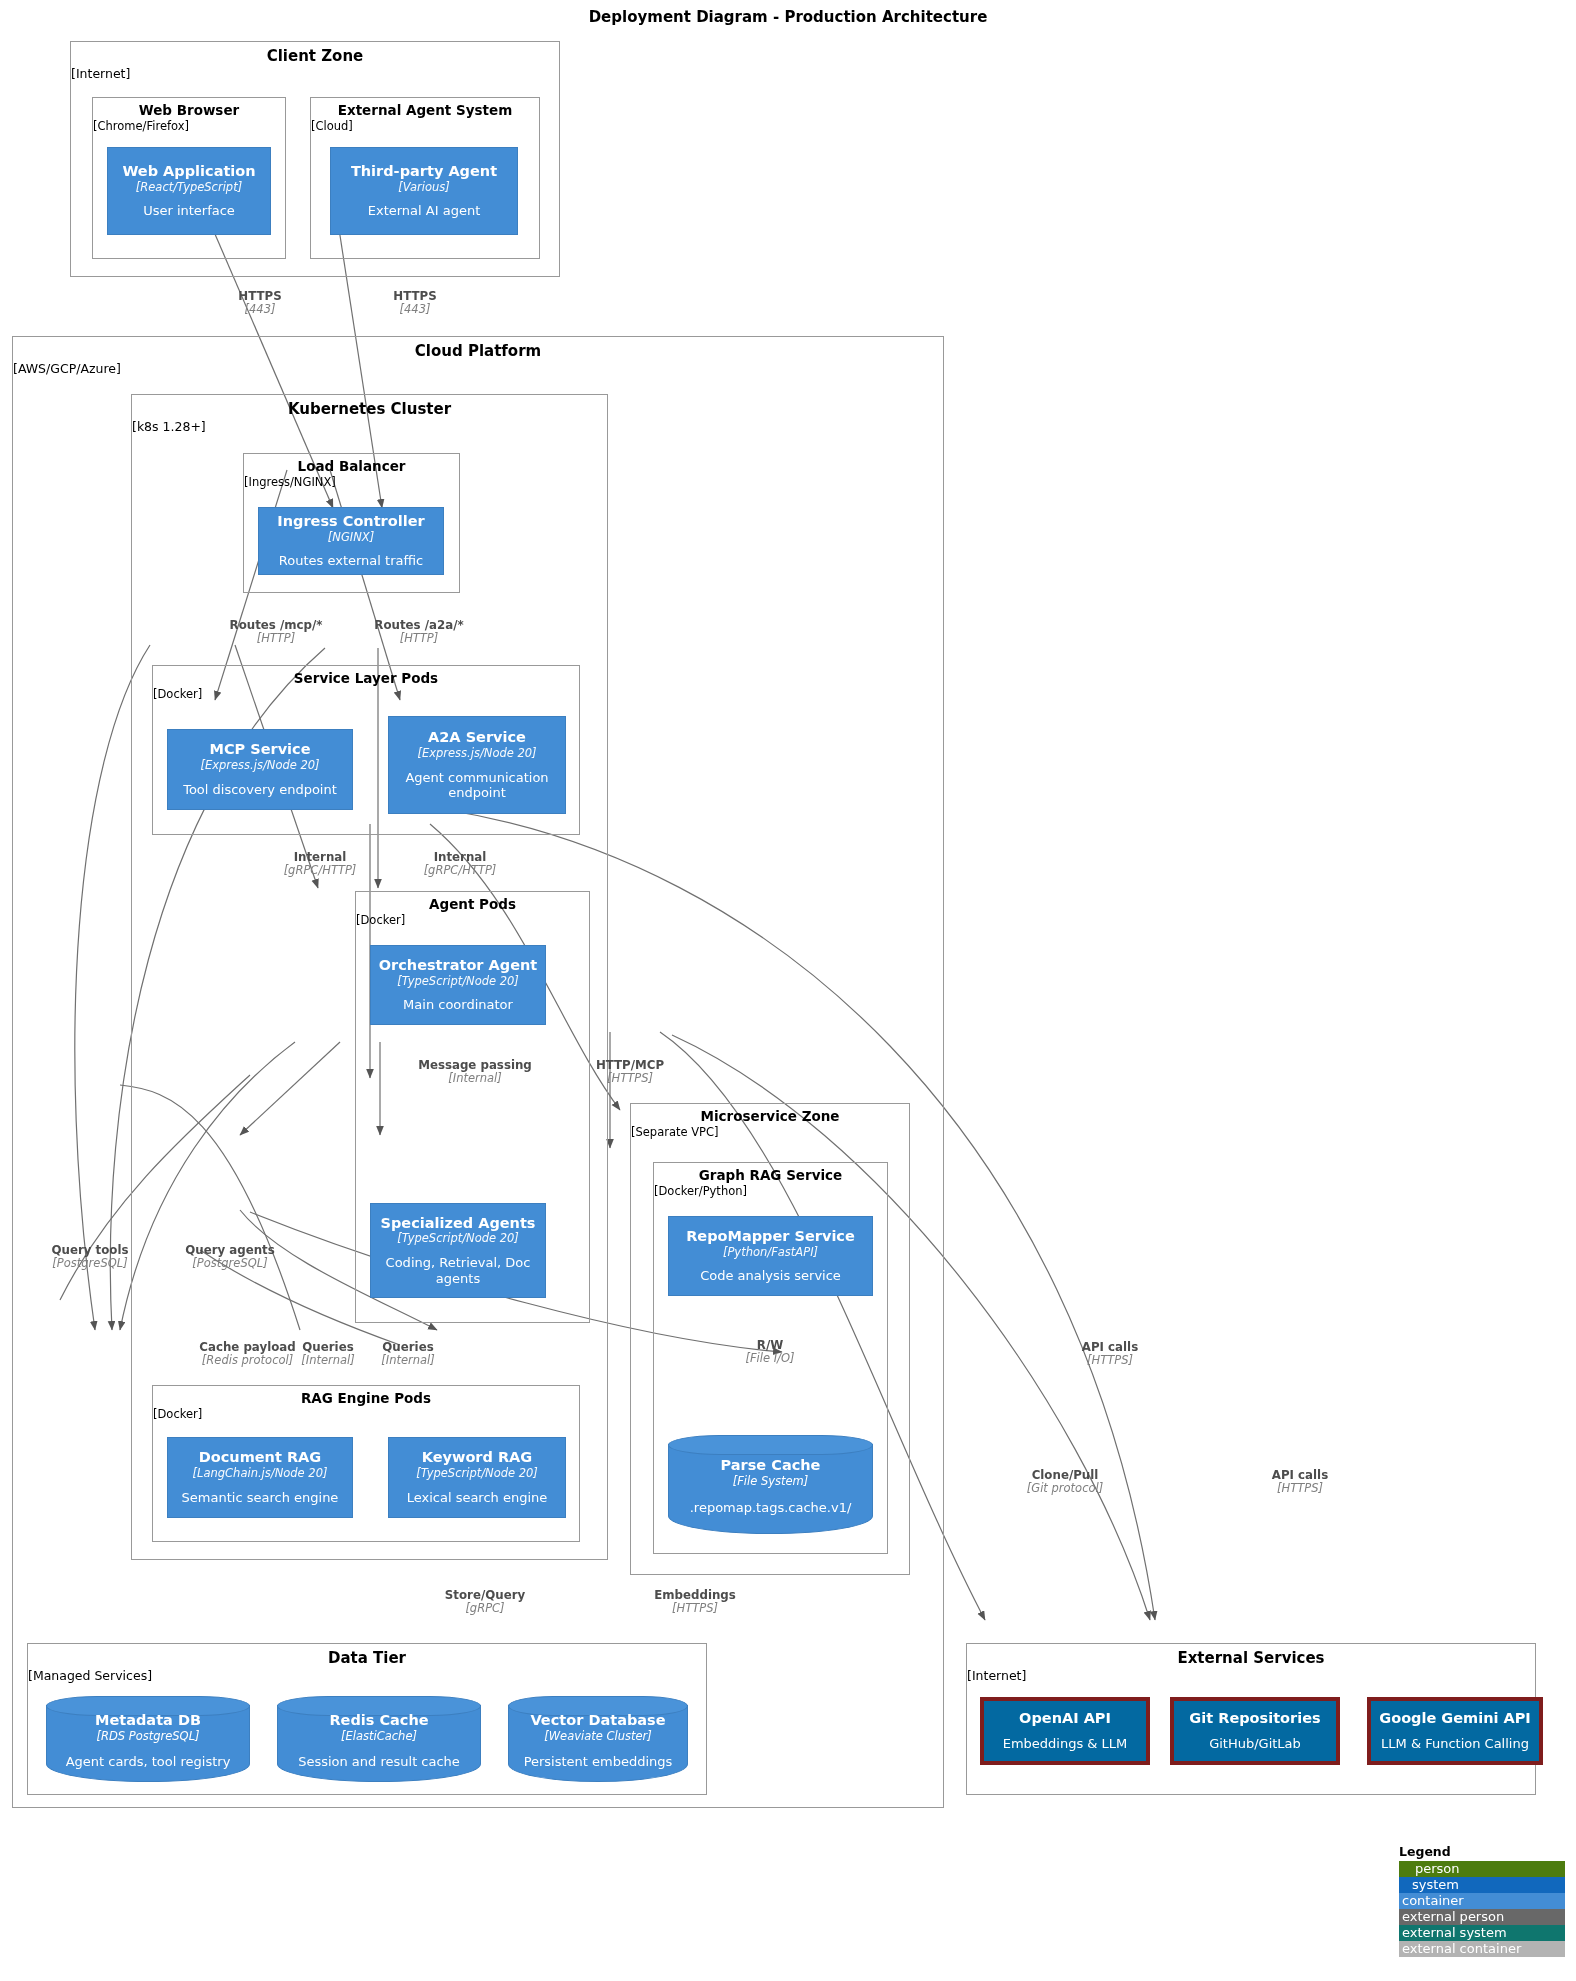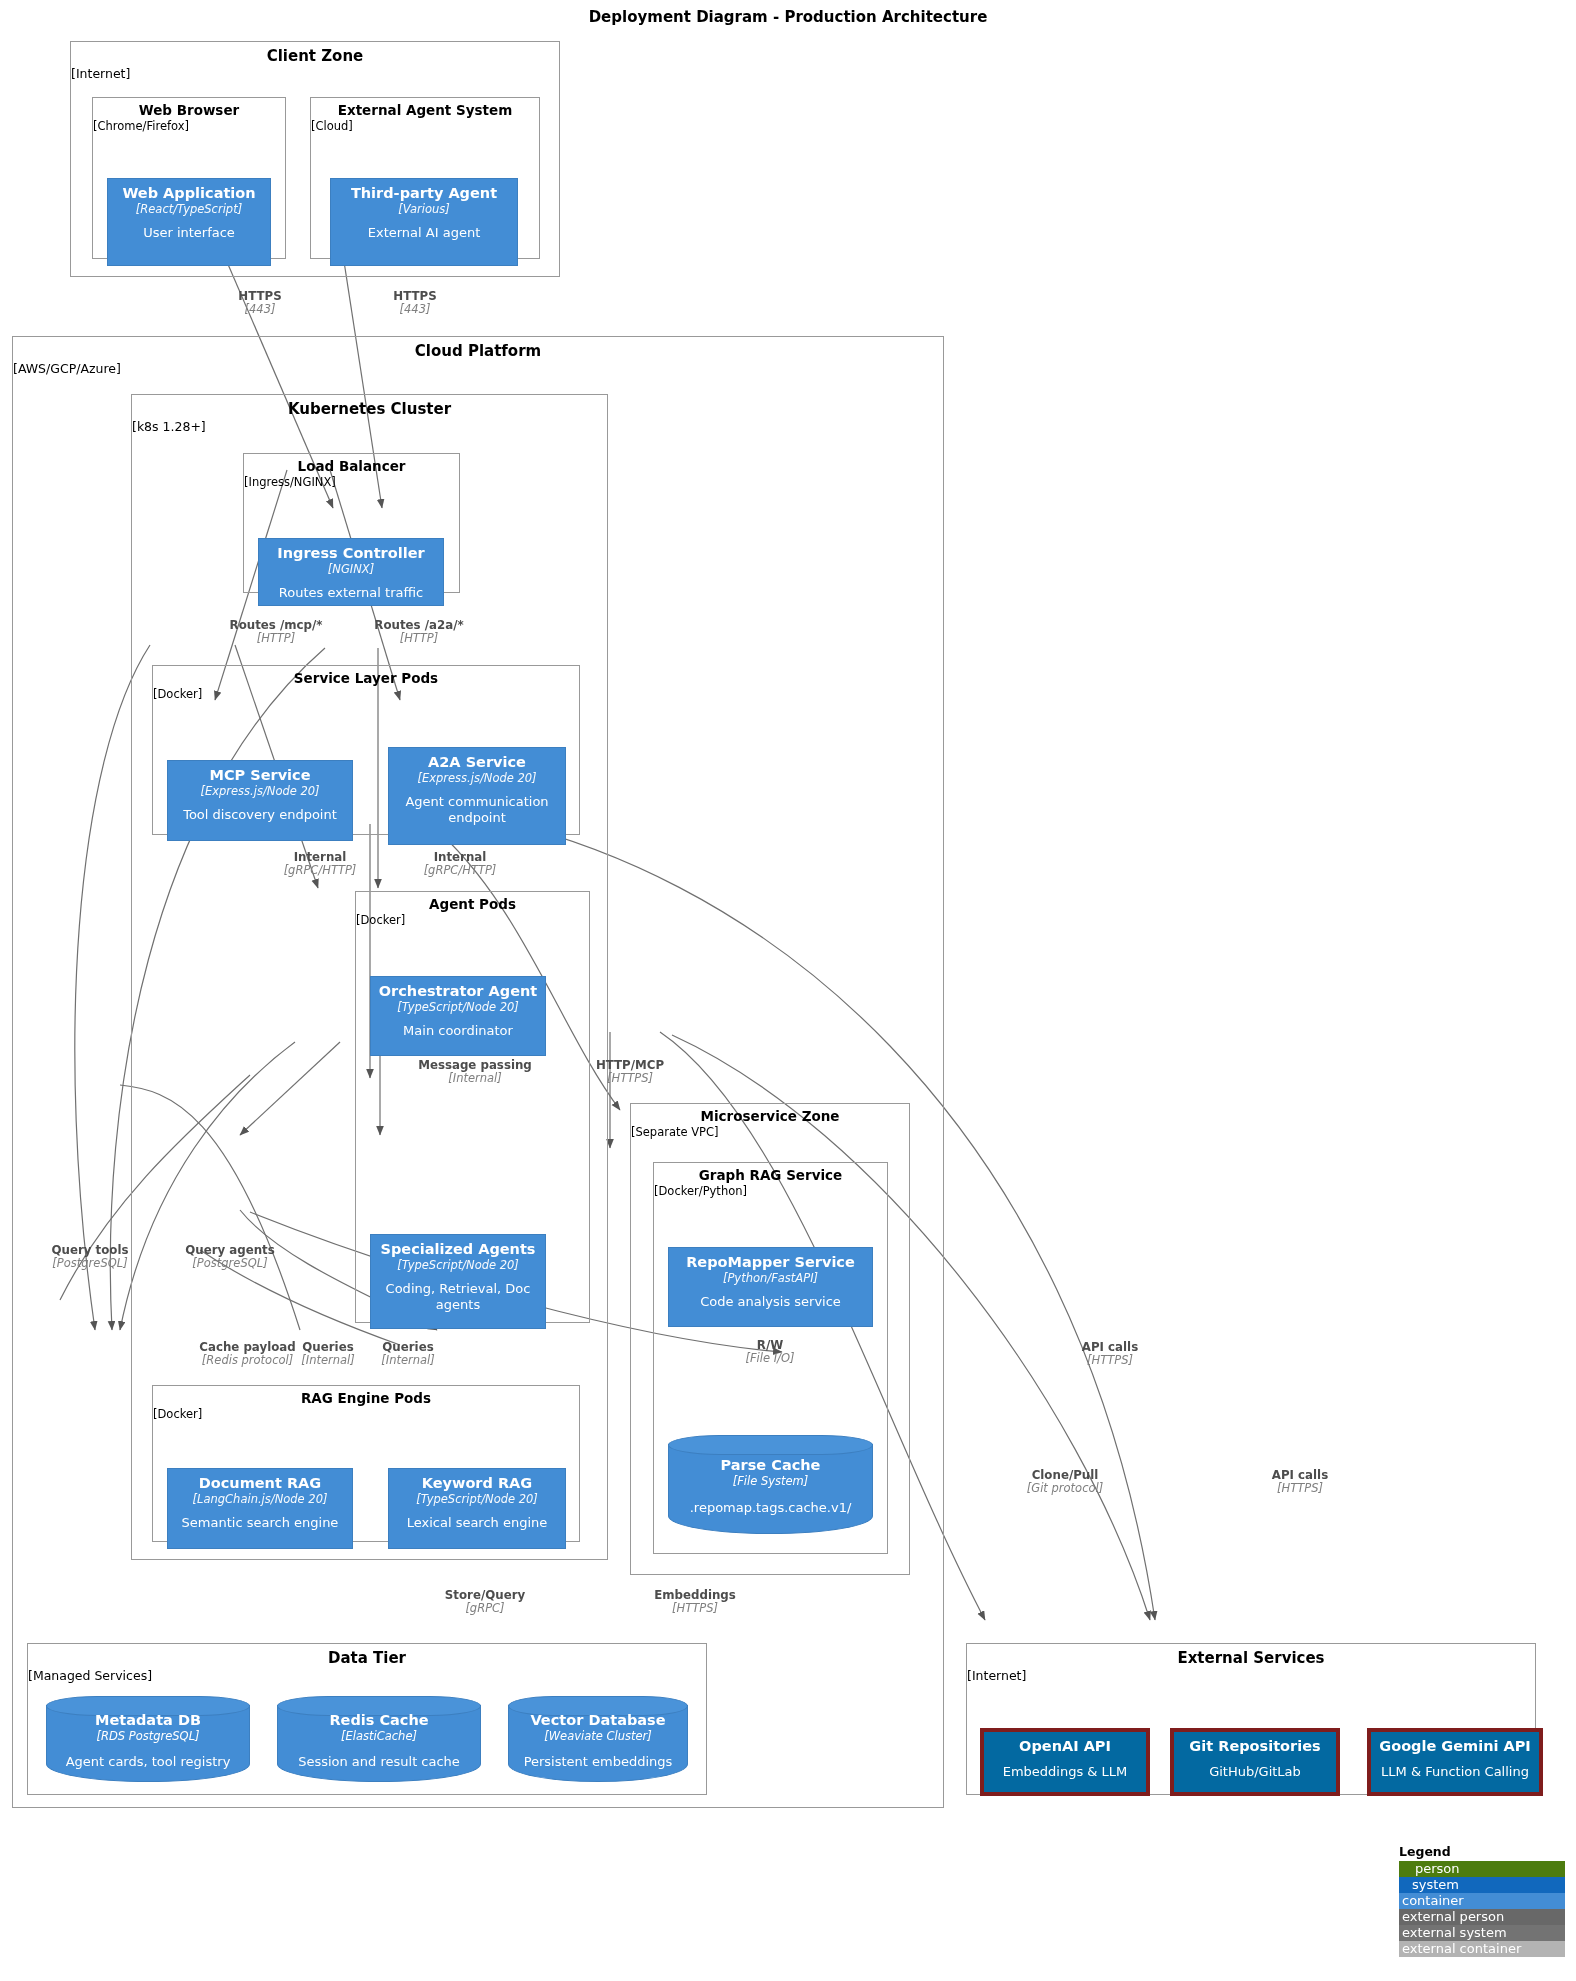--- a/index.html
+++ b/index.html
@@ -16,21 +16,21 @@
   .boundary{position:absolute;border:1px solid #999999;background:transparent;box-sizing:border-box;}
   .boundary>.b-title{position:absolute;left:0;right:0;top:6px;text-align:center;
       font-size:15px;font-weight:bold;color:#000;line-height:1.15;}
   .boundary>.b-sub{position:absolute;left:0;right:0;top:25px;
       font-size:12.5px;color:#000;line-height:1.15;}
   .boundary.sm>.b-title{font-size:13.5px;top:5px;}
   .boundary.sm>.b-sub{font-size:11.5px;top:22px;}
 
   
   .node{position:absolute;box-sizing:border-box;display:flex;flex-direction:column;
-        align-items:center;text-align:center;padding:6px 7px;margin-top:31px;}
+        align-items:center;justify-content:center;text-align:center;padding:6px 7px;}
   .node .n-title{font-size:14.5px;font-weight:bold;color:#ffffff;line-height:1.15;}
   .node .n-tech{font-size:11.5px;font-style:italic;color:#ffffff;line-height:1.2;
         margin-top:1px;opacity:.96;}
   .node .n-desc{font-size:13px;color:#ffffff;line-height:1.2;margin-top:9px;}
   .node.container{background:#438dd5;border:1px solid #3c7fc0;}
   .node.extsys{background:#0369a1;border:4px solid #7f1d1d;}
   .node.extsys .n-title{font-size:14.5px;}
   .node.extsys .n-desc{margin-top:9px;}
 
   
@@ -385,17 +385,17 @@
     <div class="n-title">Google Gemini API</div>
     <div class="n-desc">LLM &amp; Function Calling</div>
   </div>
 
   <div id="legend">
     <div class="lg-title">Legend</div>
     <div class="lg-row" style="background-color: #4d7c0f; padding-left: 16px;">person</div>
     <div class="lg-row" style="background-color: rgb(17, 104, 189); padding-left: 13px;">system</div>
     <div class="lg-row" style="background-color: rgb(67, 141, 213);">container</div>
     <div class="lg-row" style="background-color: rgb(104, 104, 104);">external person</div>
-    <div class="lg-row" style="background-color: #737373;">external system</div>
+    <div class="lg-row" style="background-color: #0f766e;">external system</div>
     <div class="lg-row" style="background-color: rgb(179, 179, 179);">external container</div>
   </div>
 
 </div>
 
 </body></html>

